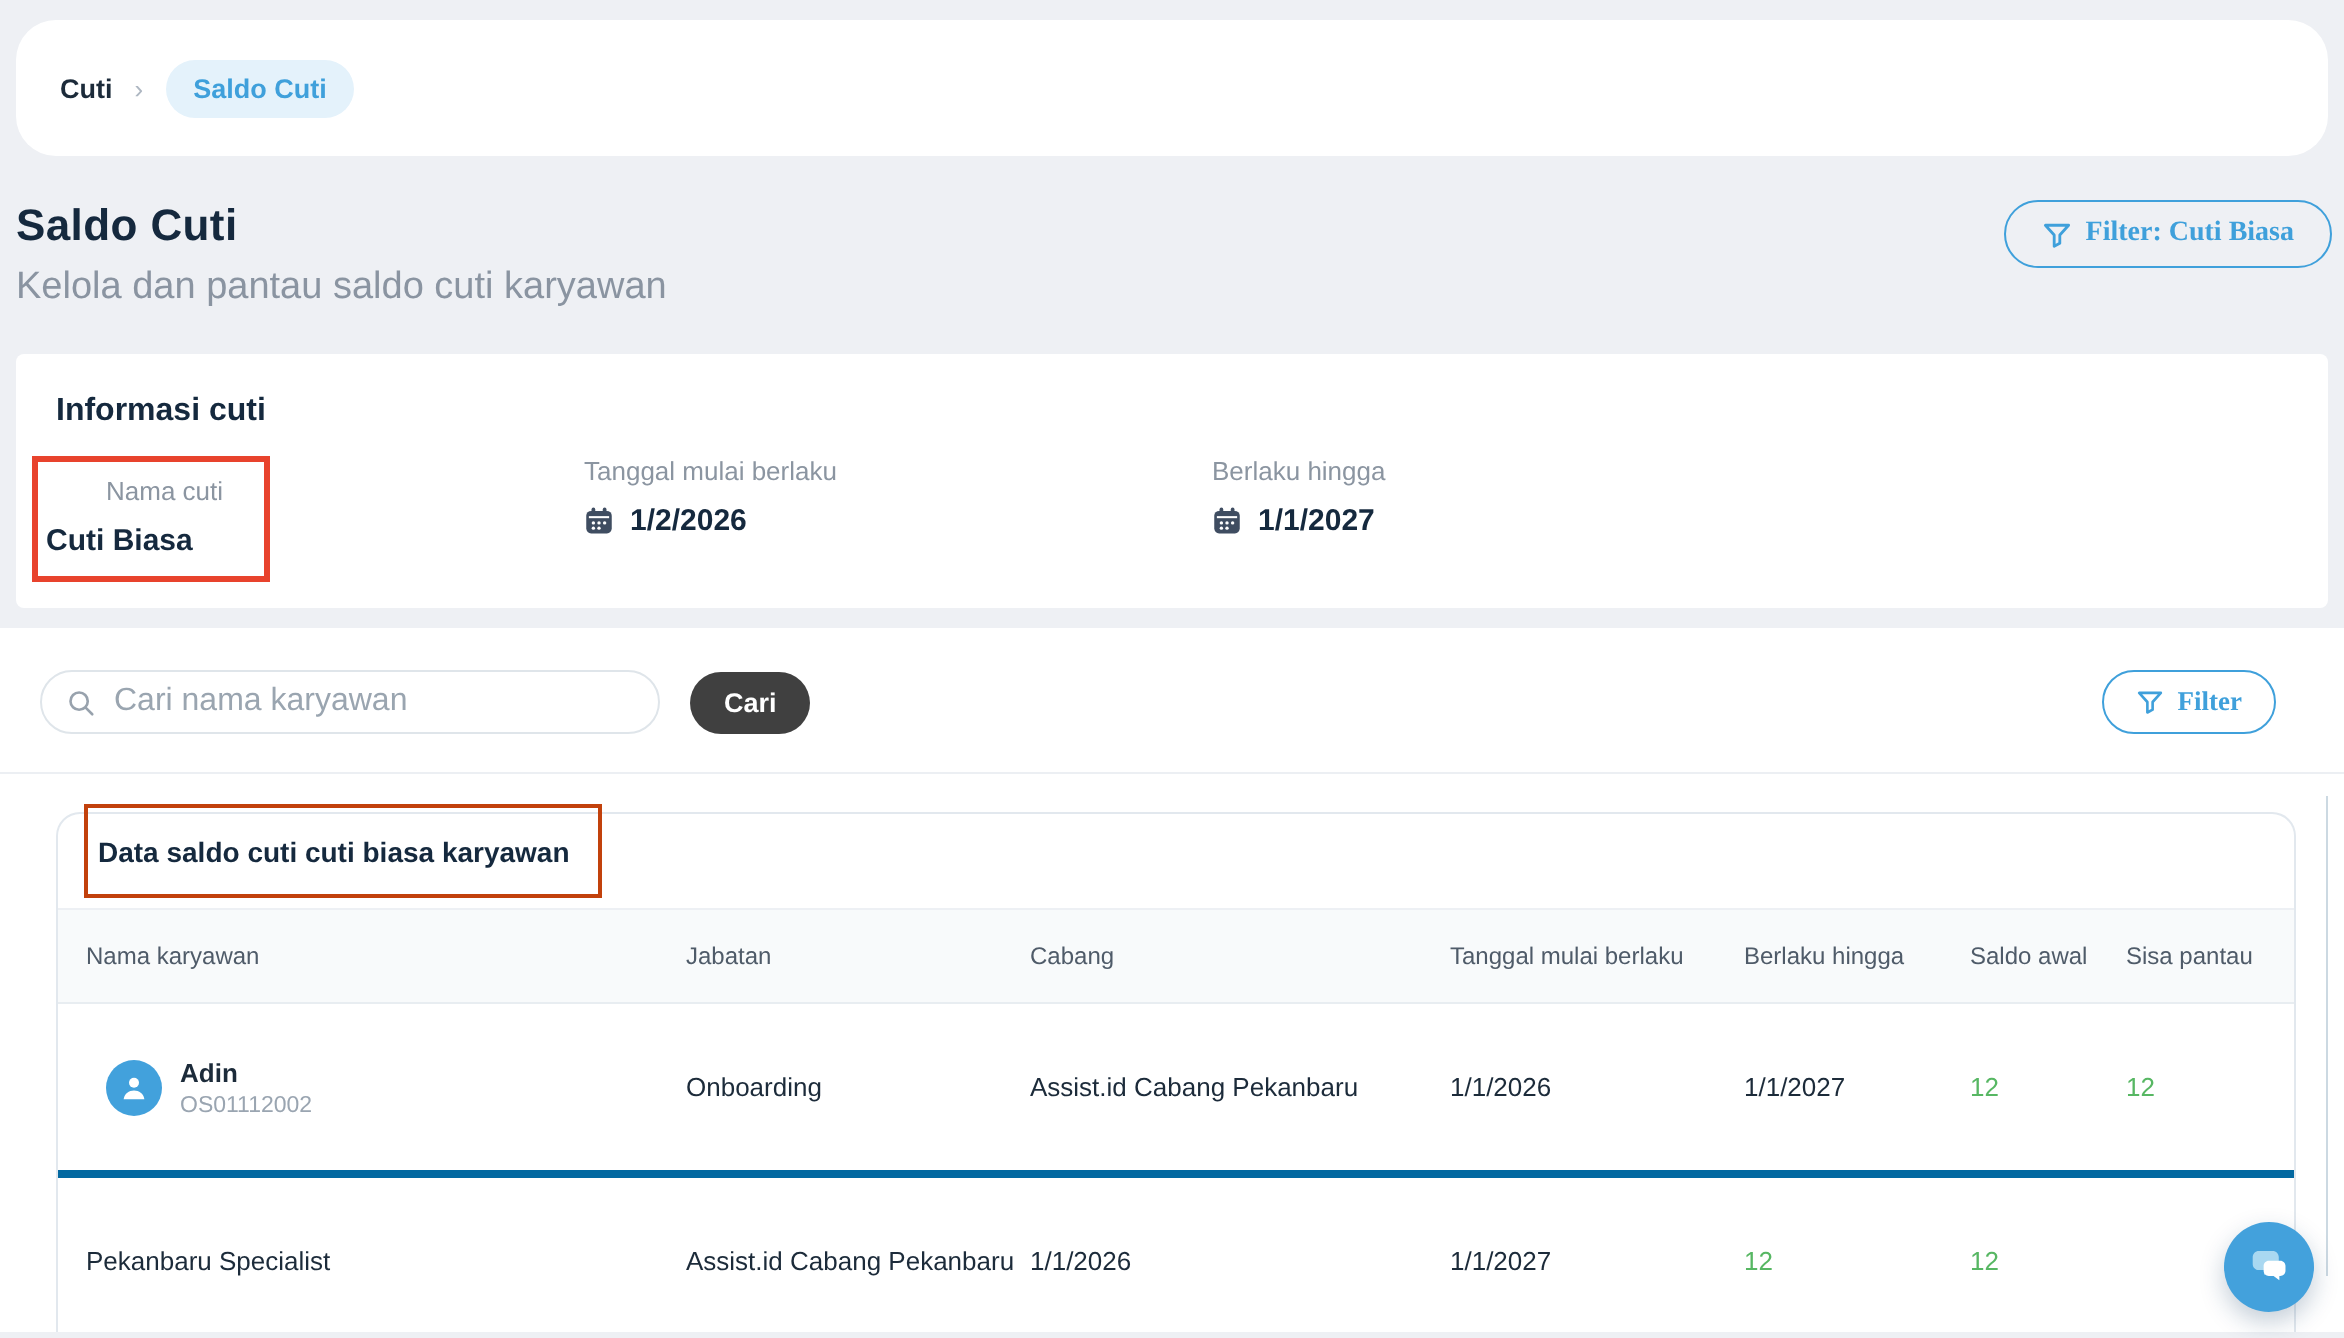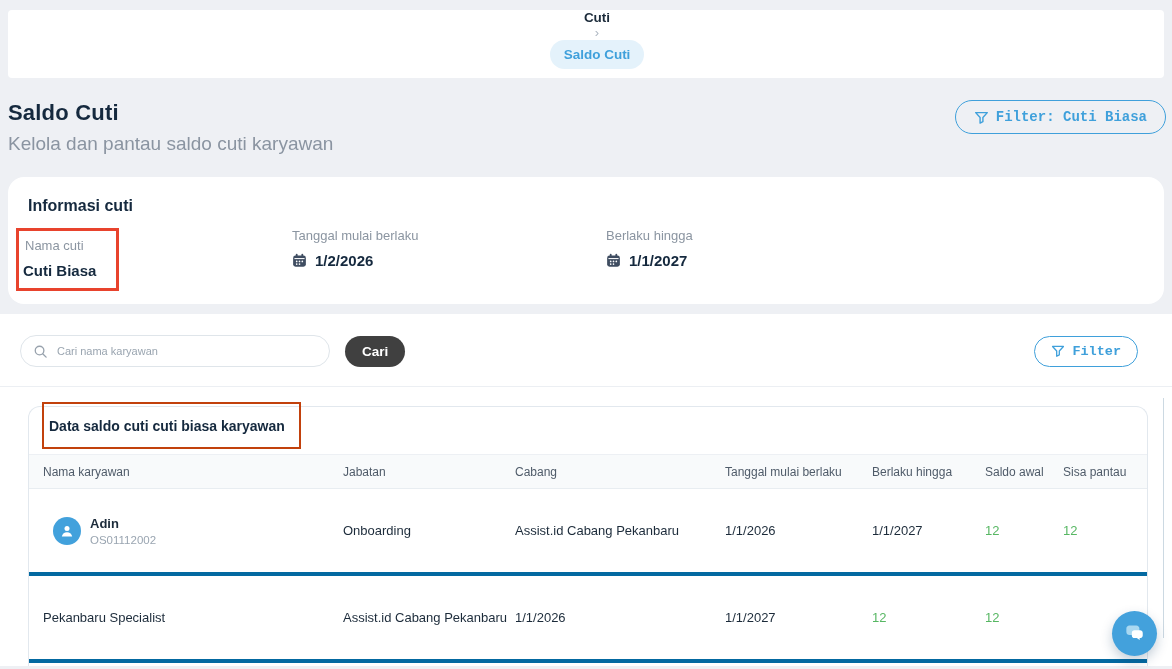--- a/index.html
+++ b/index.html
@@ -6,62 +6,62 @@
   html,body { width:1172px; height:669px; }
   body {
     font-family:"Liberation Sans","DejaVu Sans",sans-serif;
     background:#eef0f4;
     position:relative;
     overflow:hidden;
     color:#1c2b3a;
   }
   
   .crumb-card {
-    margin:10px 8px 0 8px; height:68px; background:#fff; border-radius:4px;
-    display:flex; align-items:center; padding-left:22px;flex-direction:column;
+    margin:10px 8px 0 8px; height:68px; background:#fff; border-radius:20px;
+    display:flex; align-items:center; padding-left:22px;
   }
   .crumb-parent { font-size:13.5px; font-weight:700; color:#1c2b3a; }
   .crumb-sep { margin:0 11px; color:#aeb7c2; font-size:13px; }
   .crumb-pill {
     background:#e4f2fb; color:#3fa0db; font-size:13.5px; font-weight:700;
     padding:7px 14px; border-radius:999px;
   }
   
   .page-header { display:flex; justify-content:space-between; align-items:flex-start; margin:22px 6px 0 8px; }
   .page-title { font-size:22px; font-weight:800; color:#15293e; letter-spacing:.2px; }
   .page-subtitle { font-size:19px; color:#8a94a1; margin-top:7px; }
   .pill-btn {
     display:inline-flex; align-items:center; gap:7px;
     border:1.5px solid #3fa0db; color:#3fa0db; background:transparent;
     border-radius:999px; font-size:14px; font-weight:700; padding:8px 18px;
-    cursor:pointer; white-space:nowrap; font-family:Liberation Mono, monospace;
+    cursor:pointer; white-space:nowrap; font-family:Liberation Serif, serif;
   }
   
   .info-card {
-    margin:22px 8px 0 8px; background:#fff; border-radius:16px;
+    margin:22px 8px 0 8px; background:#fff; border-radius:4px;
     padding:20px 12px 27px 20px; height:127px;
   }
   .info-title { font-size:16px; font-weight:800; color:#15293e; }
   .info-grid { display:grid; grid-template-columns:264px 314px 1fr; margin-top:13px; align-items:start; }
   .field-label { font-size:13px; color:#8b95a1; }
   .field-value { margin-top:9px; font-size:15px; font-weight:700; color:#15293e; display:flex; align-items:center; gap:8px; }
   .annot-box1 {
     display:inline-block; border:3px solid #e8432d;
     margin-left:-12px; padding:7px 20px 9px 4px;
   }
-  .annot-box1 .field-label { padding-left:2px; }
+  .annot-box1 .field-label { padding-left:2px;margin-left:28px; }
   
   .main-section { margin-top:10px; background:#fff; height:352px; overflow:hidden; position:relative; }
   .search-row { display:flex; align-items:center; padding:21px 18px 0 20px; }
   .search-box {
     width:310px; height:32px; border:1px solid #dfe5ea; border-radius:999px;
     display:flex; align-items:center; padding:0 12px; gap:9px; background:#fff;
   }
   .search-box input {
-    border:none; outline:none; font-size:11px; color:#3b4653; width:100%;
+    border:none; outline:none; font-size:16px; color:#3b4653; width:100%;
     font-family:inherit; background:transparent;
   }
   .search-box input::placeholder { color:#9aa5b0; }
   .btn-primary {
     margin-left:15px; background:#404040; color:#fff; border:none;
     font-size:13.5px; font-weight:700; padding:8px 17px; border-radius:999px;
     cursor:pointer; font-family:inherit;
   }
   .search-row .pill-btn { margin-left:auto; margin-right:16px; padding:7px 16px; font-size:13.5px; }
   .section-divider { border:none; border-top:1px solid #eceff3; margin-top:19px; }
@@ -70,21 +70,21 @@
     margin:19px 24px 0 28px; border:1px solid #e2e8ee; border-bottom:none;
     border-radius:12px 12px 0 0; position:relative; background:#fff; height:299px;
   }
   .table-title-row { height:47px; position:relative; }
   .annot-box2 {
     position:absolute; left:13px; top:-5px; height:47px; border:2px solid #c2410c;
     display:flex; align-items:center; padding:0 14px 0 5px;
   }
   .table-title { font-size:14px; font-weight:800; color:#15293e; white-space:nowrap; }
   .tgrid { display:grid; grid-template-columns:300px 172px 210px 147px 113px 78px 1fr; padding:0 14px; align-items:center; }
-  .thead { background:#f8fafb; height:35px; border-top:1px solid #edf0f4; border-bottom:1px solid #e8edf1; }
+  .thead { background:#f8fafb; height:48px; border-top:1px solid #edf0f4; border-bottom:1px solid #e8edf1; }
   .thead div { font-size:12px; color:#4f5b69; }
   .trow { height:87px; border-bottom:4px solid #0369a1; font-size:13px; color:#1c2b3a; }
   .name-cell { display:flex; align-items:center; gap:9px; padding-left:10px; }
   .avatar {
     width:28px; height:28px; border-radius:50%; background:#42a1dc; flex:none;
     display:flex; align-items:center; justify-content:center;
   }
   .emp-name { font-size:13px; font-weight:700; color:#1c2b3a; }
   .emp-id { font-size:11.5px; color:#9aa5b1; margin-top:3px; }
   .num-green { color:#57b763; }

